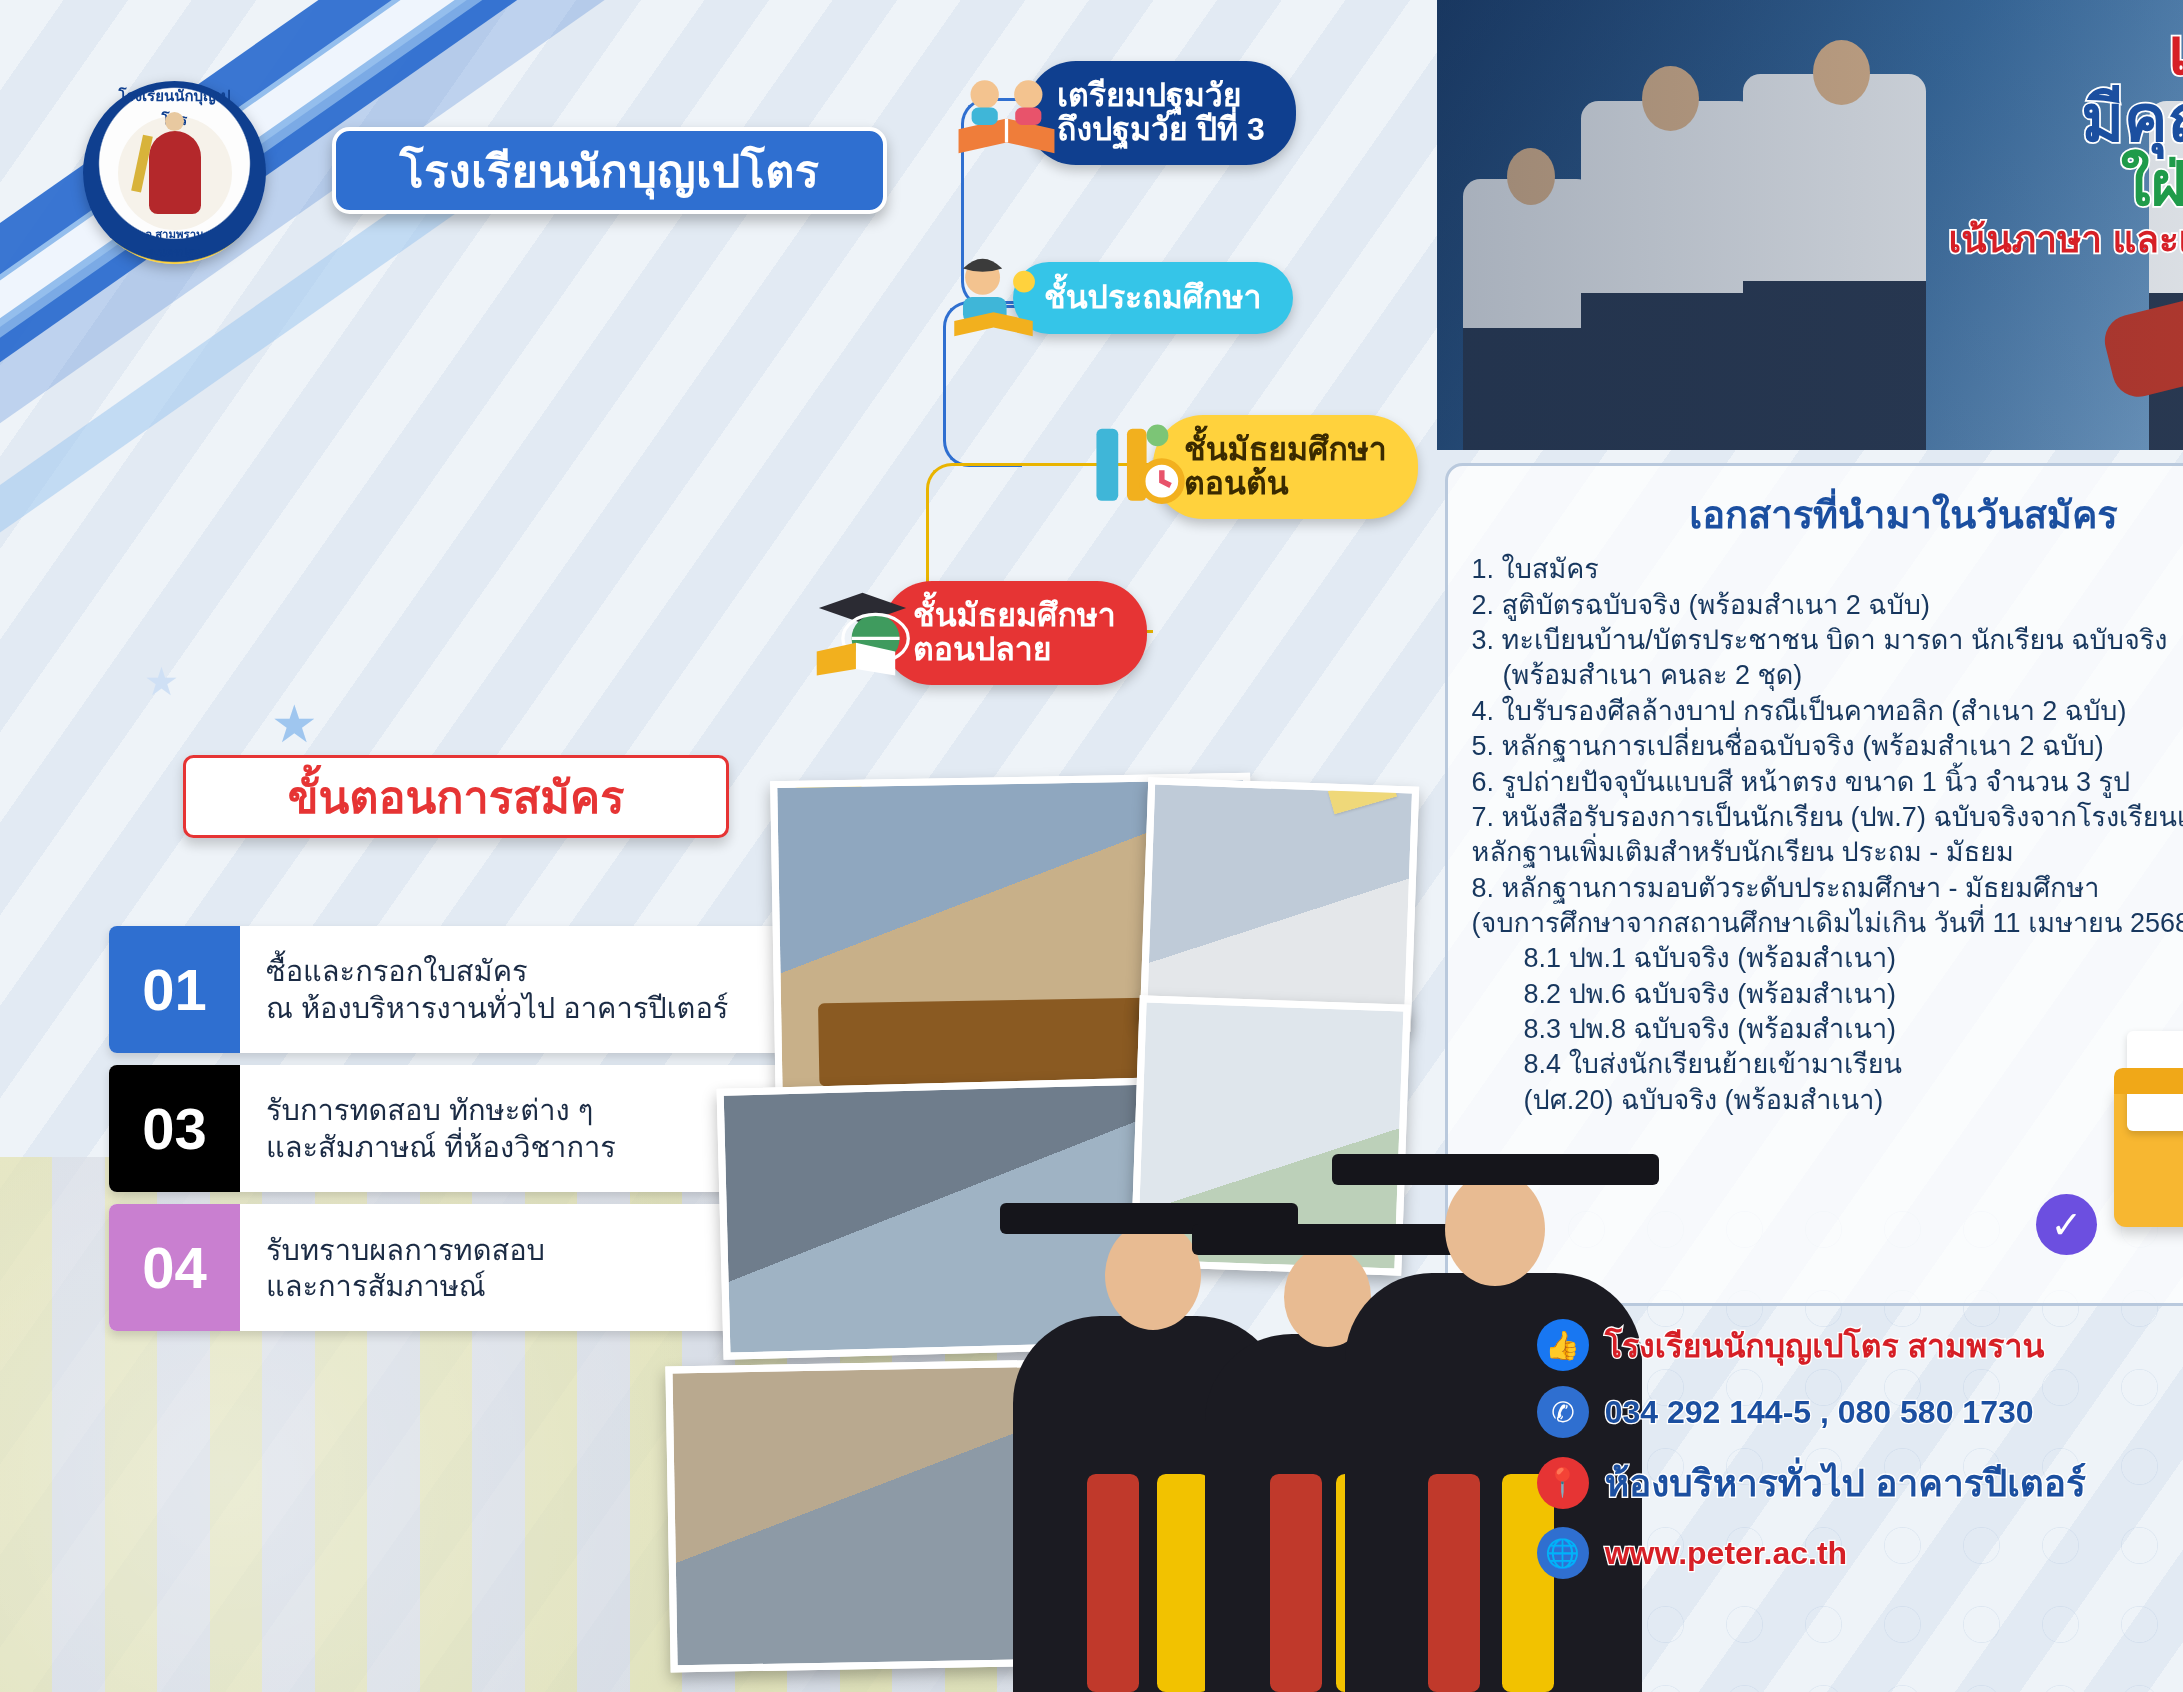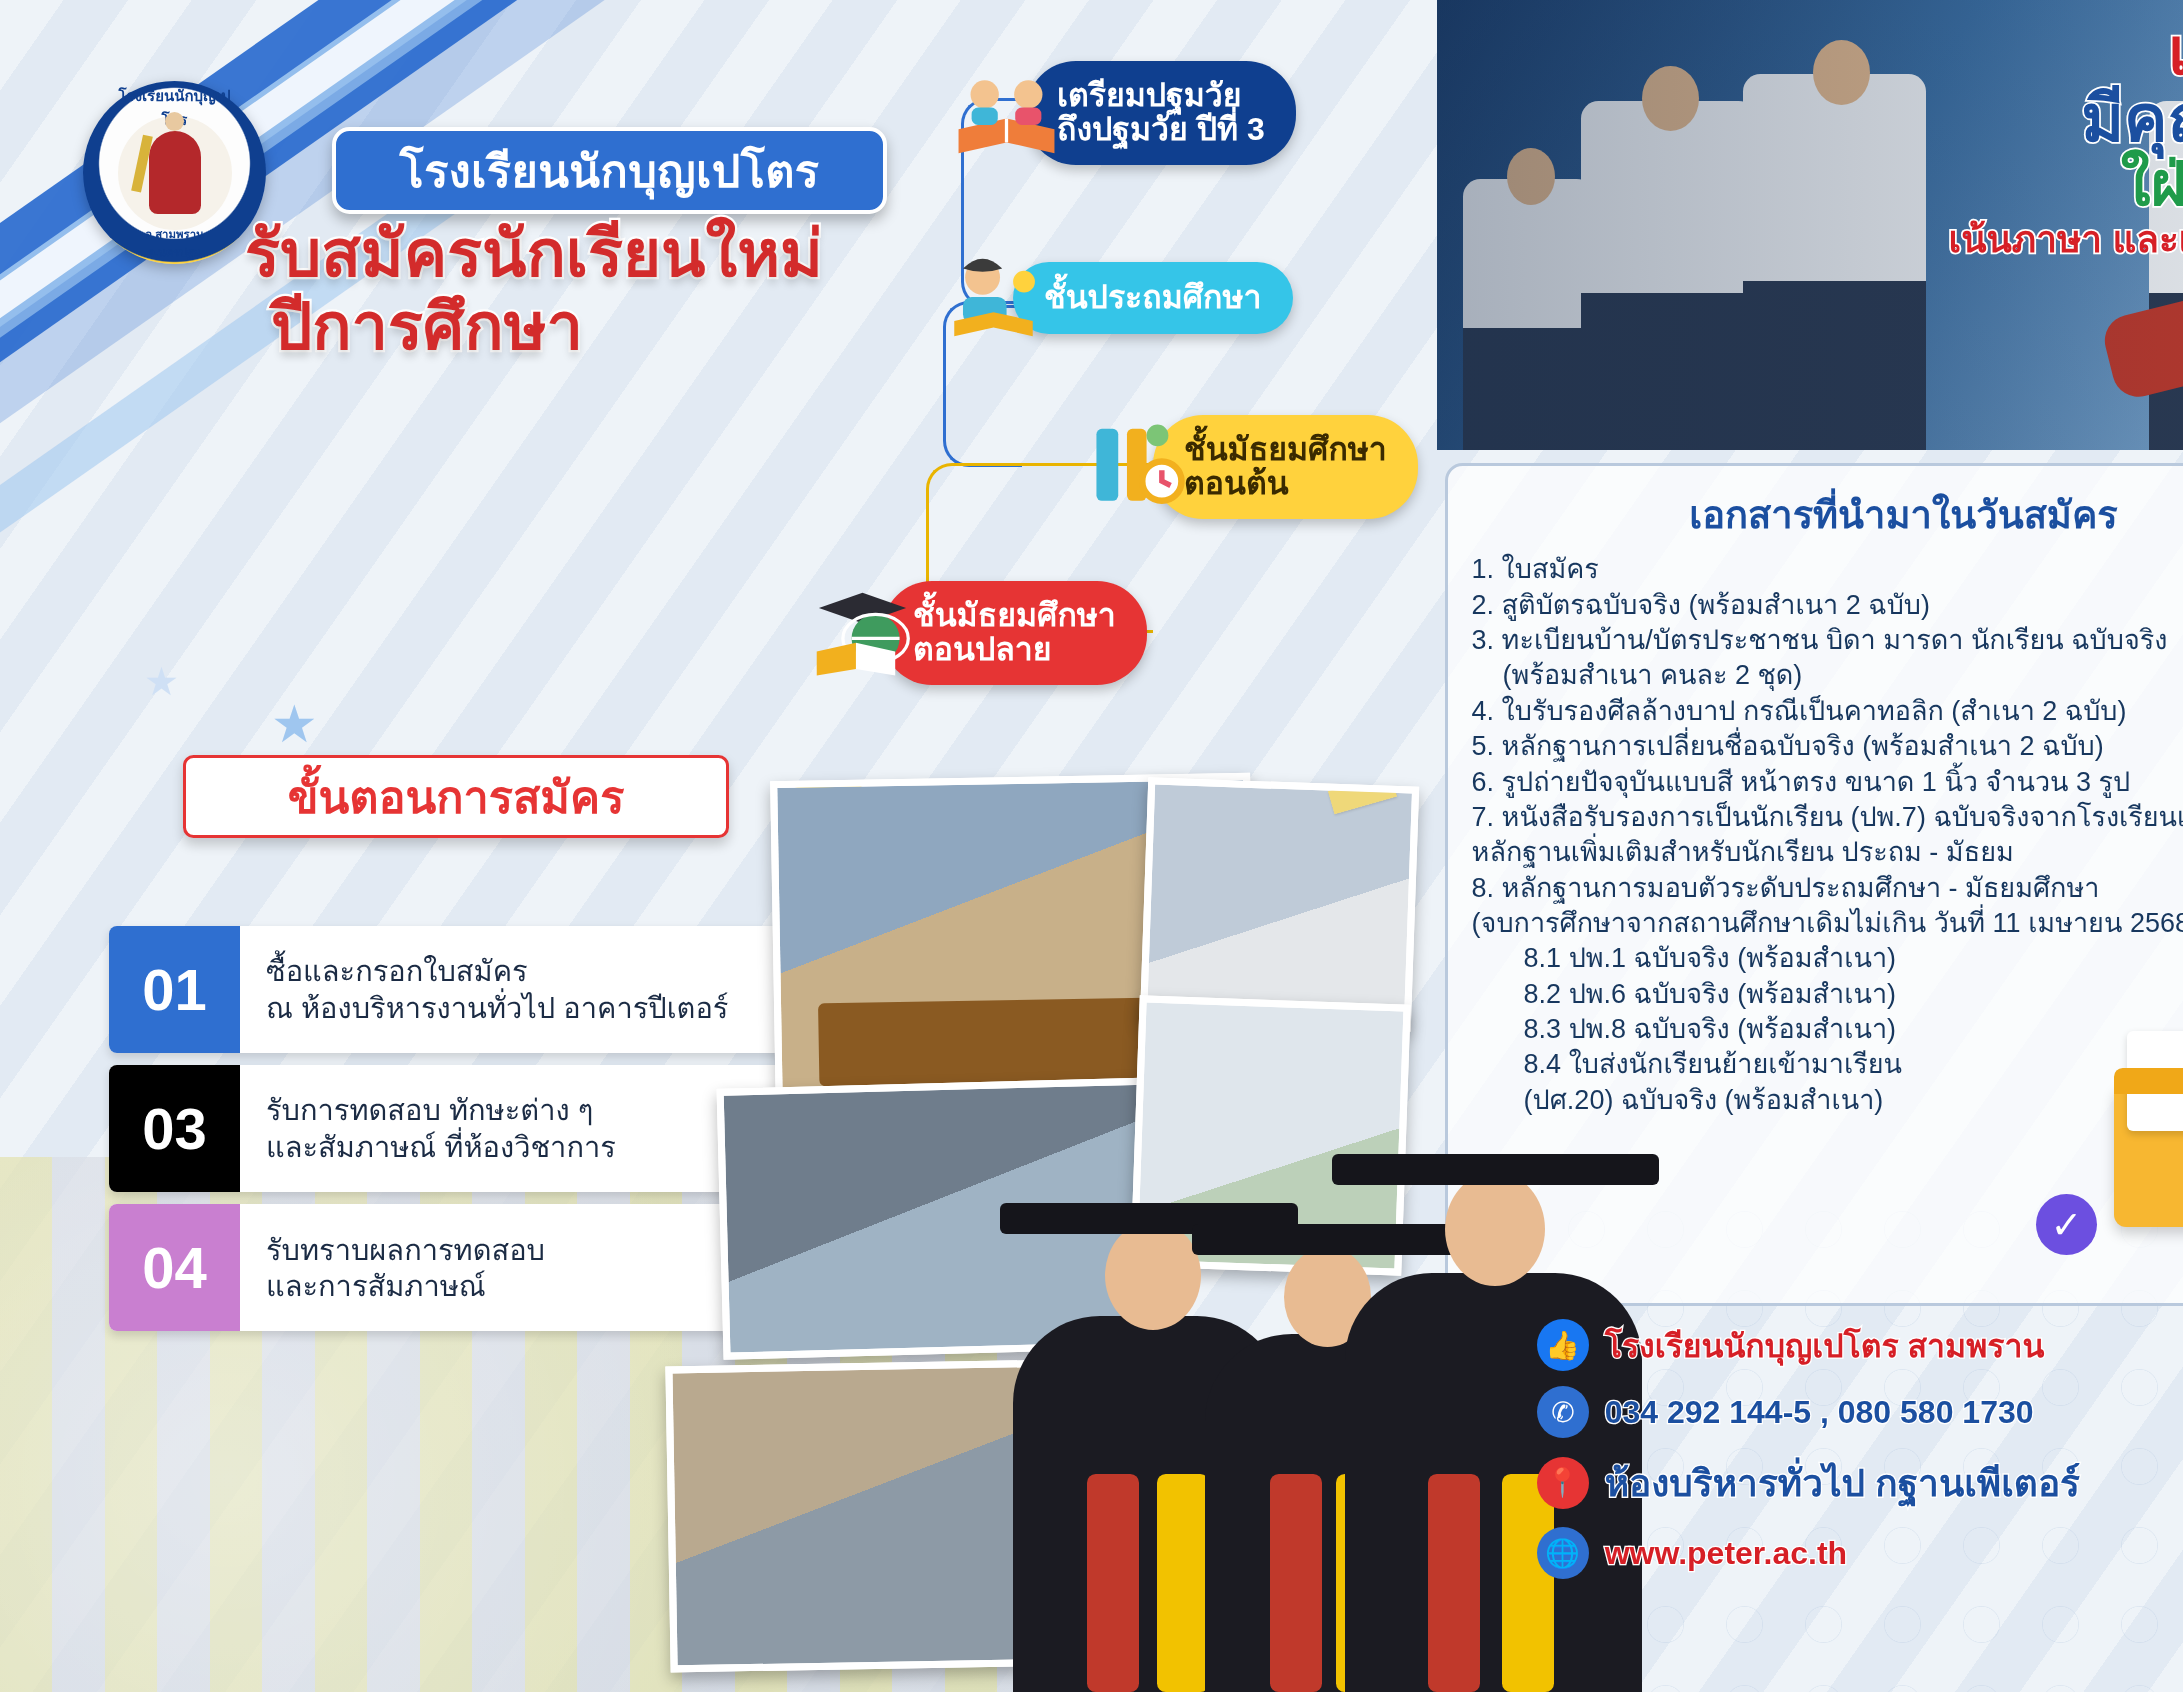--- a/index.html
+++ b/index.html
@@ -306,24 +306,20 @@
       <div class="arc-bottom">อ.สามพราน  จ.นครปฐม</div>
     </div>
   </div>
 
   <div class="schoolname-box">
     <span>โรงเรียนนักบุญเปโตร</span>
   </div>
 
   <div class="year-underline"></div>
 
-  <div class="headline-wrap">
-    <div class="headline1">รับสมัครนักเรียนใหม่</div>
-    <div class="headline2">ปีการศึกษา</div>
-  </div>
 
 
   <div class="connector c1"></div>
   <div class="connector c2"></div>
   <div class="connector c3"></div>
 
   <div class="pill two" id="pill1">
     <svg class="pill-icon" viewBox="0 0 100 86">
       <path d="M6 58 L50 48 L94 58 L94 80 L50 70 L6 80 Z" fill="#ef7d3a"></path>
       <path d="M50 48 L50 70" stroke="#fff" stroke-width="3"></path>
@@ -494,21 +490,21 @@
     <div class="crow">
       <div class="cicon ci-fb">👍</div>
       <div class="ctext">โรงเรียนนักบุญเปโตร สามพราน</div>
     </div>
     <div class="crow">
       <div class="cicon ci-ph">✆</div>
       <div class="ctext blue">034 292 144-5 , 080 580 1730</div>
     </div>
     <div class="crow">
       <div class="cicon ci-pin">📍</div>
-      <div class="ctext blue small">ห้องบริหารทั่วไป กฐานเพีเตอร์</div>
+      <div class="ctext blue small">ห้องบริหารทั่วไป อาคารปีเตอร์</div>
     </div>
     <div class="crow">
       <div class="cicon ci-web">🌐</div>
       <div class="ctext">www.peter.ac.th</div>
     </div>
   </div>
 
 </div>
 
 

